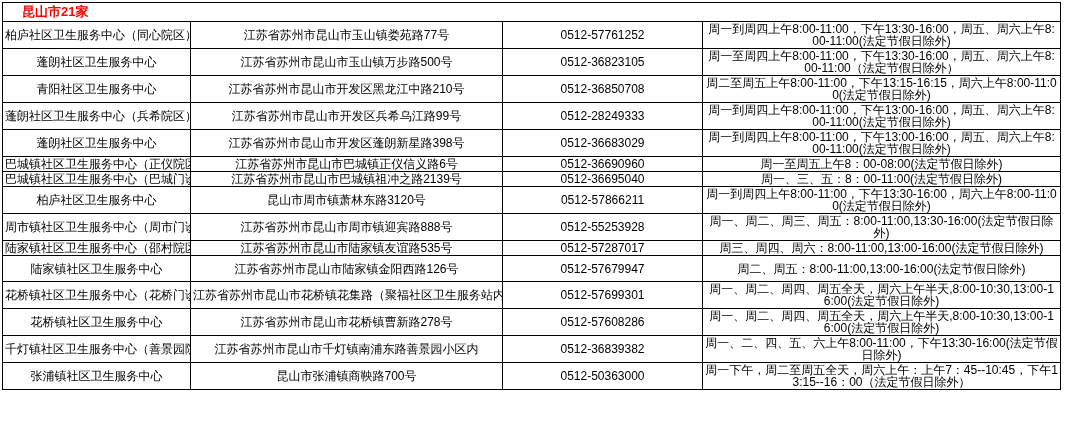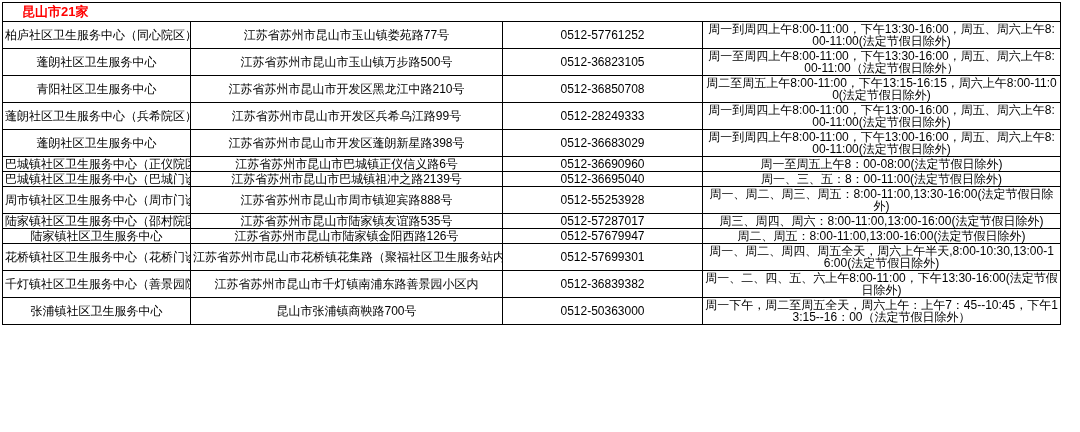--- a/index.html
+++ b/index.html
@@ -108,20 +108,26 @@
           <td class="cell-phone">0512-36690960</td>
           <td class="cell-hours">周一至周五上午8：00-08:00(法定节假日除外)</td>
         </tr>
         <tr>
           <td class="cell-name">巴城镇社区卫生服务中心（巴城门诊）</td>
           <td class="cell-addr">江苏省苏州市昆山市巴城镇祖冲之路2139号</td>
           <td class="cell-phone">0512-36695040</td>
           <td class="cell-hours">周一、三、五：8：00-11:00(法定节假日除外)</td>
         </tr>
         <tr>
+          <td class="cell-name">柏庐社区卫生服务中心</td>
+          <td class="cell-addr">昆山市周市镇萧林东路3120号</td>
+          <td class="cell-phone">0512-57866211</td>
+          <td class="cell-hours">周一到周四上午8:00-11:00，下午13:30-16:00，周六上午8:00-11:00(法定节假日除外)</td>
+        </tr>
+        <tr>
           <td class="cell-name">周市镇社区卫生服务中心（周市门诊）</td>
           <td class="cell-addr">江苏省苏州市昆山市周市镇迎宾路888号</td>
           <td class="cell-phone">0512-55253928</td>
           <td class="cell-hours">周一、周二、周三、周五：8:00-11:00,13:30-16:00(法定节假日除外)</td>
         </tr>
         <tr>
           <td class="cell-name">陆家镇社区卫生服务中心（邵村院区）</td>
           <td class="cell-addr">江苏省苏州市昆山市陆家镇友谊路535号</td>
           <td class="cell-phone">0512-57287017</td>
           <td class="cell-hours">周三、周四、周六：8:00-11:00,13:00-16:00(法定节假日除外)</td>
@@ -132,20 +138,26 @@
           <td class="cell-phone">0512-57679947</td>
           <td class="cell-hours">周二、周五：8:00-11:00,13:00-16:00(法定节假日除外)</td>
         </tr>
         <tr>
           <td class="cell-name">花桥镇社区卫生服务中心（花桥门诊）</td>
           <td class="cell-addr">江苏省苏州市昆山市花桥镇花集路（聚福社区卫生服务站内）</td>
           <td class="cell-phone">0512-57699301</td>
           <td class="cell-hours">周一、周二、周四、周五全天，周六上午半天,8:00-10:30,13:00-16:00(法定节假日除外)</td>
         </tr>
         <tr>
+          <td class="cell-name">花桥镇社区卫生服务中心</td>
+          <td class="cell-addr">江苏省苏州市昆山市花桥镇曹新路278号</td>
+          <td class="cell-phone">0512-57608286</td>
+          <td class="cell-hours">周一、周二、周四、周五全天，周六上午半天,8:00-10:30,13:00-16:00(法定节假日除外)</td>
+        </tr>
+        <tr>
           <td class="cell-name">千灯镇社区卫生服务中心（善景园院区）</td>
           <td class="cell-addr">江苏省苏州市昆山市千灯镇南浦东路善景园小区内</td>
           <td class="cell-phone">0512-36839382</td>
           <td class="cell-hours">周一、二、四、五、六上午8:00-11:00，下午13:30-16:00(法定节假日除外)</td>
         </tr>
         <tr>
           <td class="cell-name">张浦镇社区卫生服务中心</td>
           <td class="cell-addr">昆山市张浦镇商鞅路700号</td>
           <td class="cell-phone">0512-50363000</td>
           <td class="cell-hours">周一下午，周二至周五全天，周六上午：上午7：45--10:45，下午13:15--16：00（法定节假日除外）</td>

